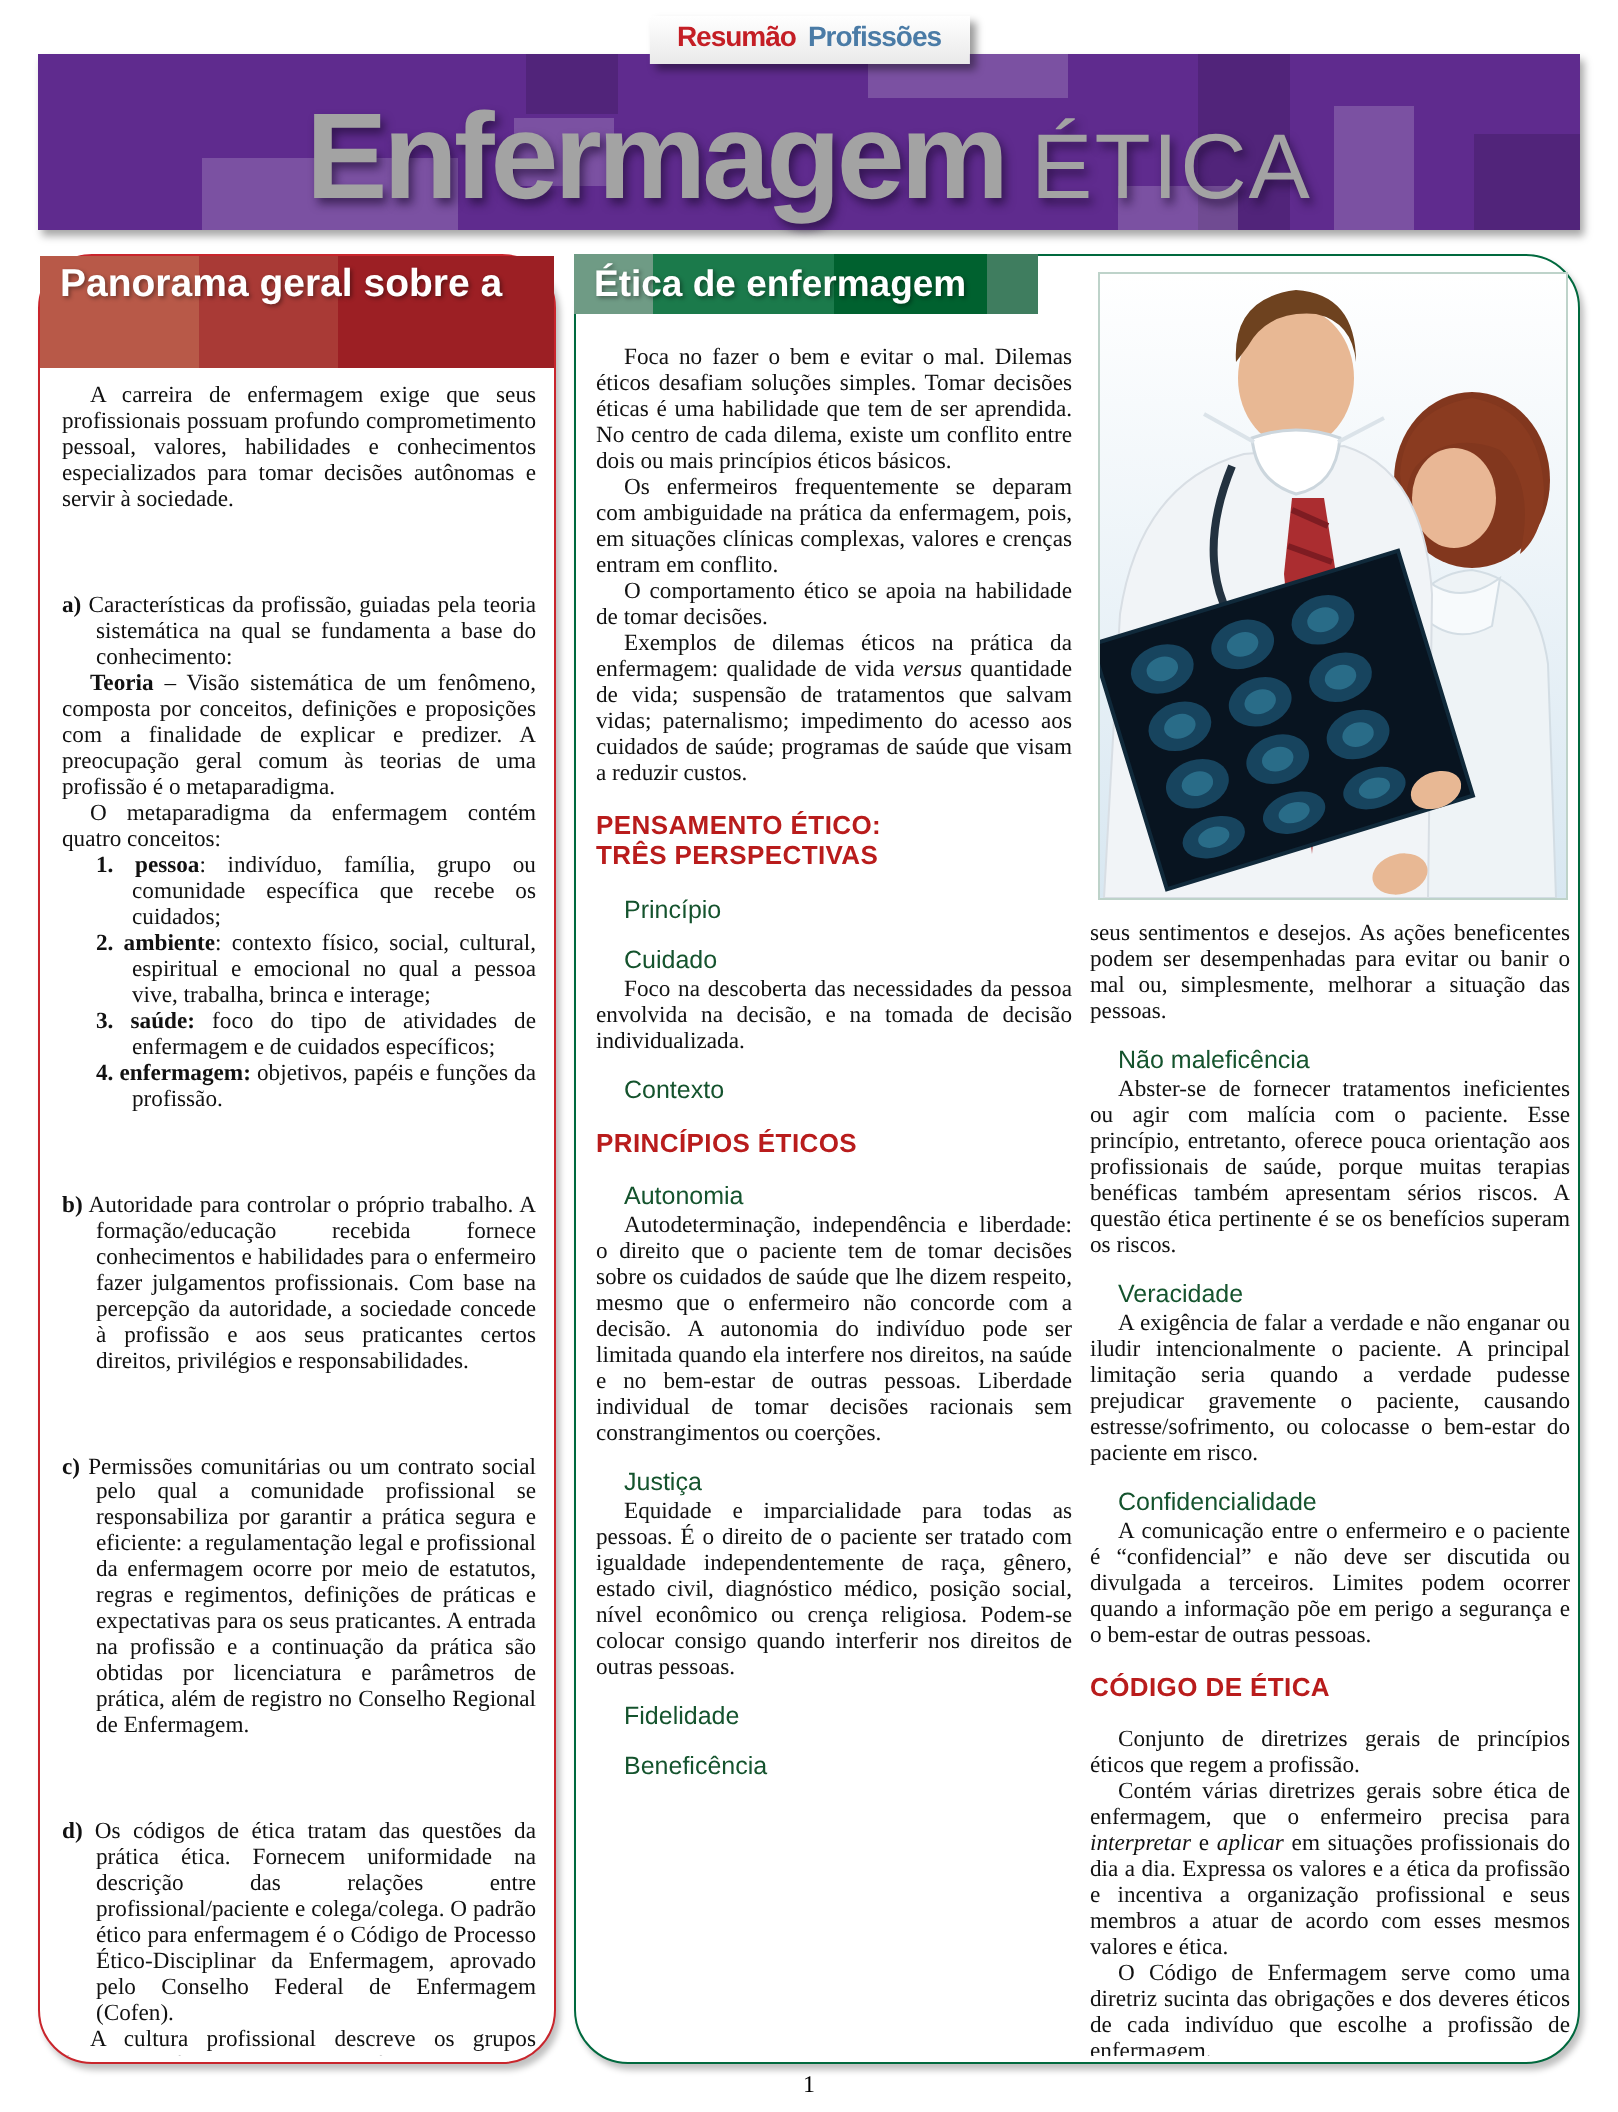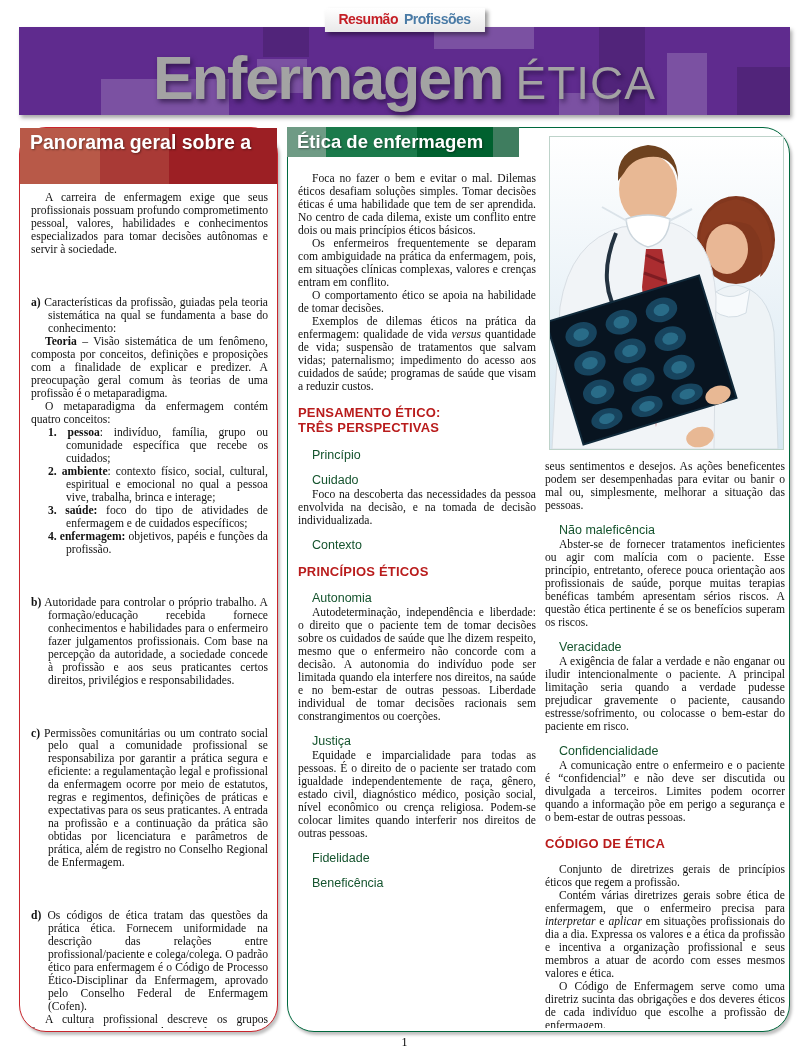--- a/index.html
+++ b/index.html
@@ -136,21 +136,21 @@
       <div class="h-sub">Princípio</div>
       <div class="h-sub">Cuidado</div>
       <p class="ind">Foco na descoberta das necessidades da pessoa envolvida na decisão, e na tomada de decisão individualizada.</p>
       <div class="h-sub">Contexto</div>
 
       <div class="h-caps">PRINCÍPIOS ÉTICOS</div>
 
       <div class="h-sub">Autonomia</div>
       <p class="ind">Autodeterminação, independência e liberdade: o direito que o paciente tem de tomar decisões sobre os cuidados de saúde que lhe dizem respeito, mesmo que o enfermeiro não concorde com a decisão. A autonomia do indivíduo pode ser limitada quando ela interfere nos direitos, na saúde e no bem-estar de outras pessoas. Liberdade individual de tomar decisões racionais sem constrangimentos ou coerções.</p>
       <div class="h-sub">Justiça</div>
-      <p class="ind">Equidade e imparcialidade para todas as pessoas. É o direito de o paciente ser tratado com igualdade independentemente de raça, gênero, estado civil, diagnóstico médico, posição social, nível econômico ou crença religiosa. Podem-se colocar limites quando interferir nos direitos de outras pessoas.</p>
+      <p class="ind">Equidade e imparcialidade para todas as pessoas. É o direito de o paciente ser tratado com igualdade independentemente de raça, gênero, estado civil, diagnóstico médico, posição social, nível econômico ou crença religiosa. Podem-se colocar consigo quando interferir nos direitos de outras pessoas.</p>
       <div class="h-sub">Fidelidade</div>
       <div class="h-sub">Beneficência</div>
 
     </div>
 
     <div class="right-col">
       <svg class="photo" viewBox="0 0 233 312" role="img">
         <defs>
           <linearGradient id="bg" x1="0" y1="0" x2="0" y2="1">
             <stop offset="0" stop-color="#ffffff"></stop>

